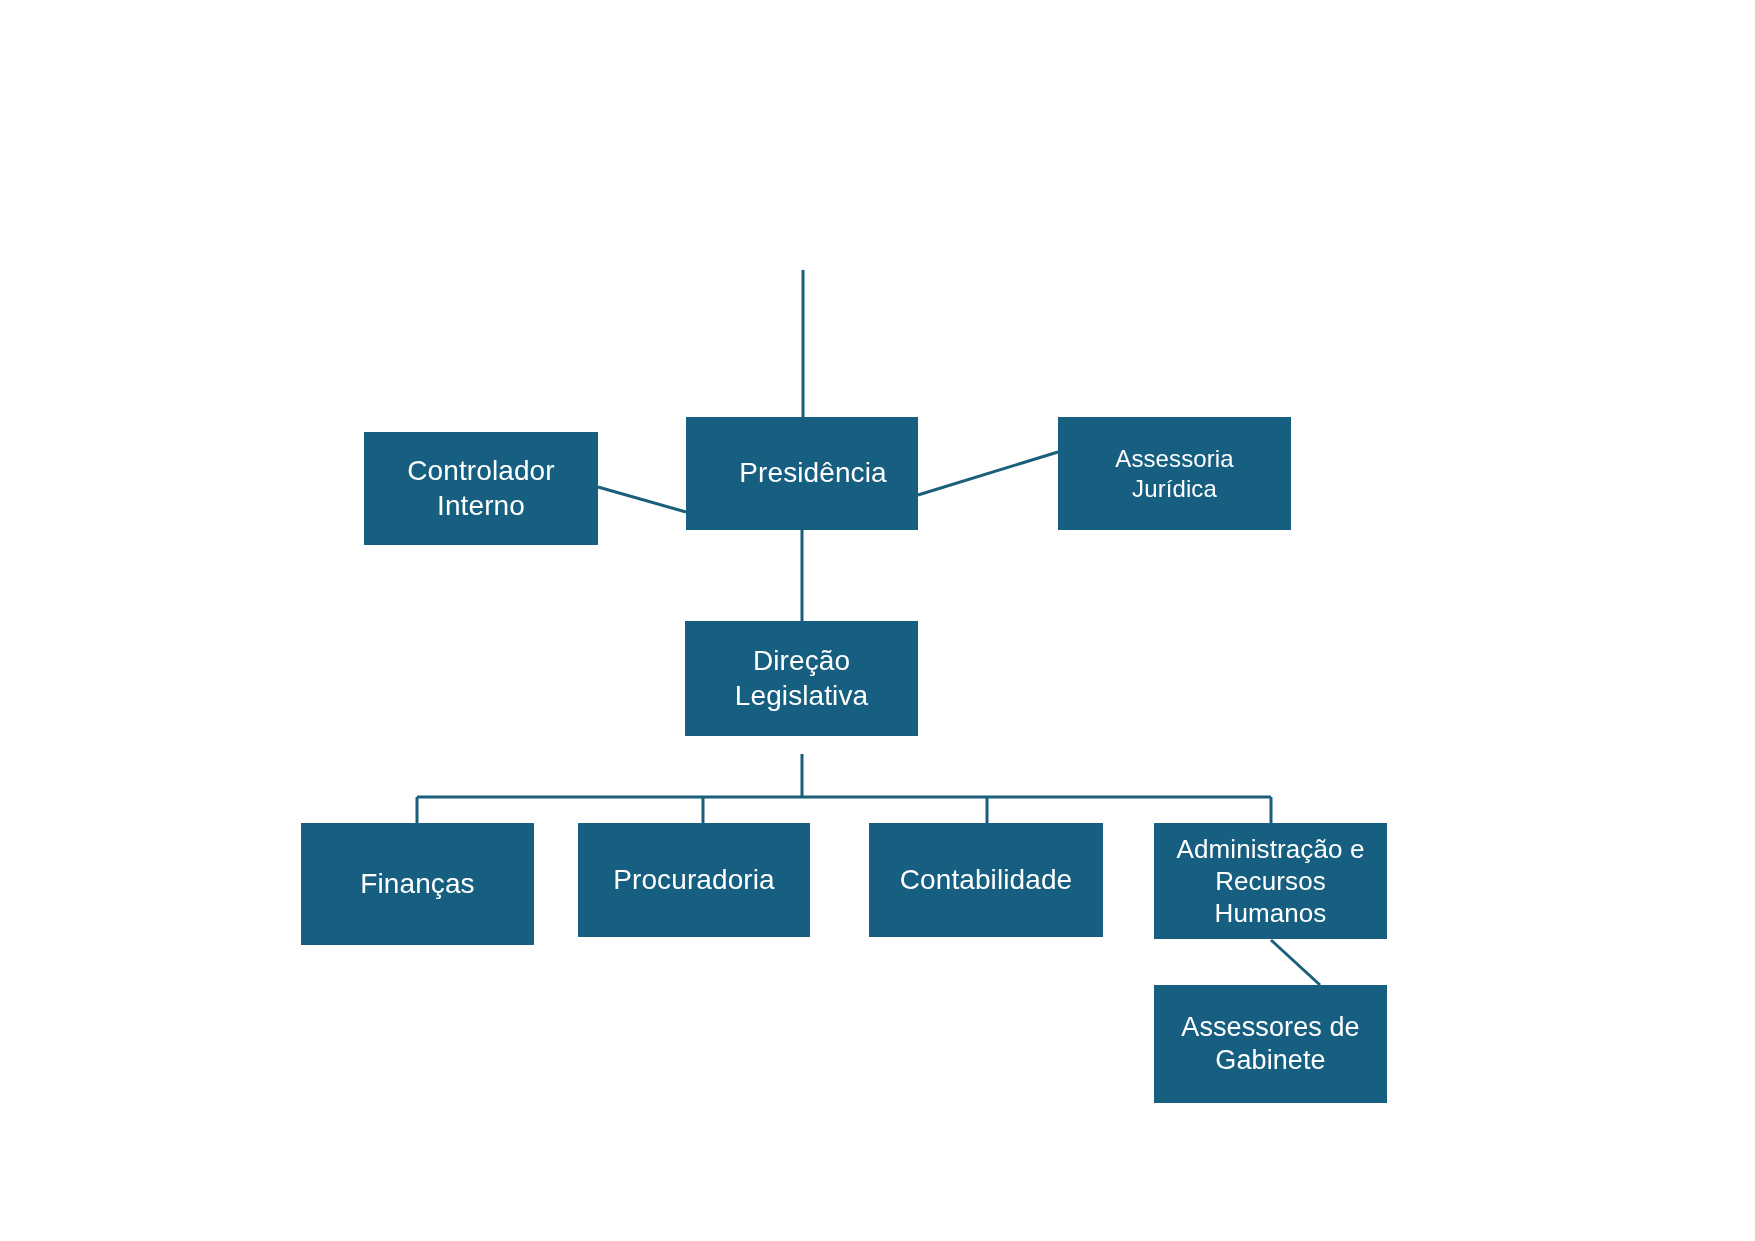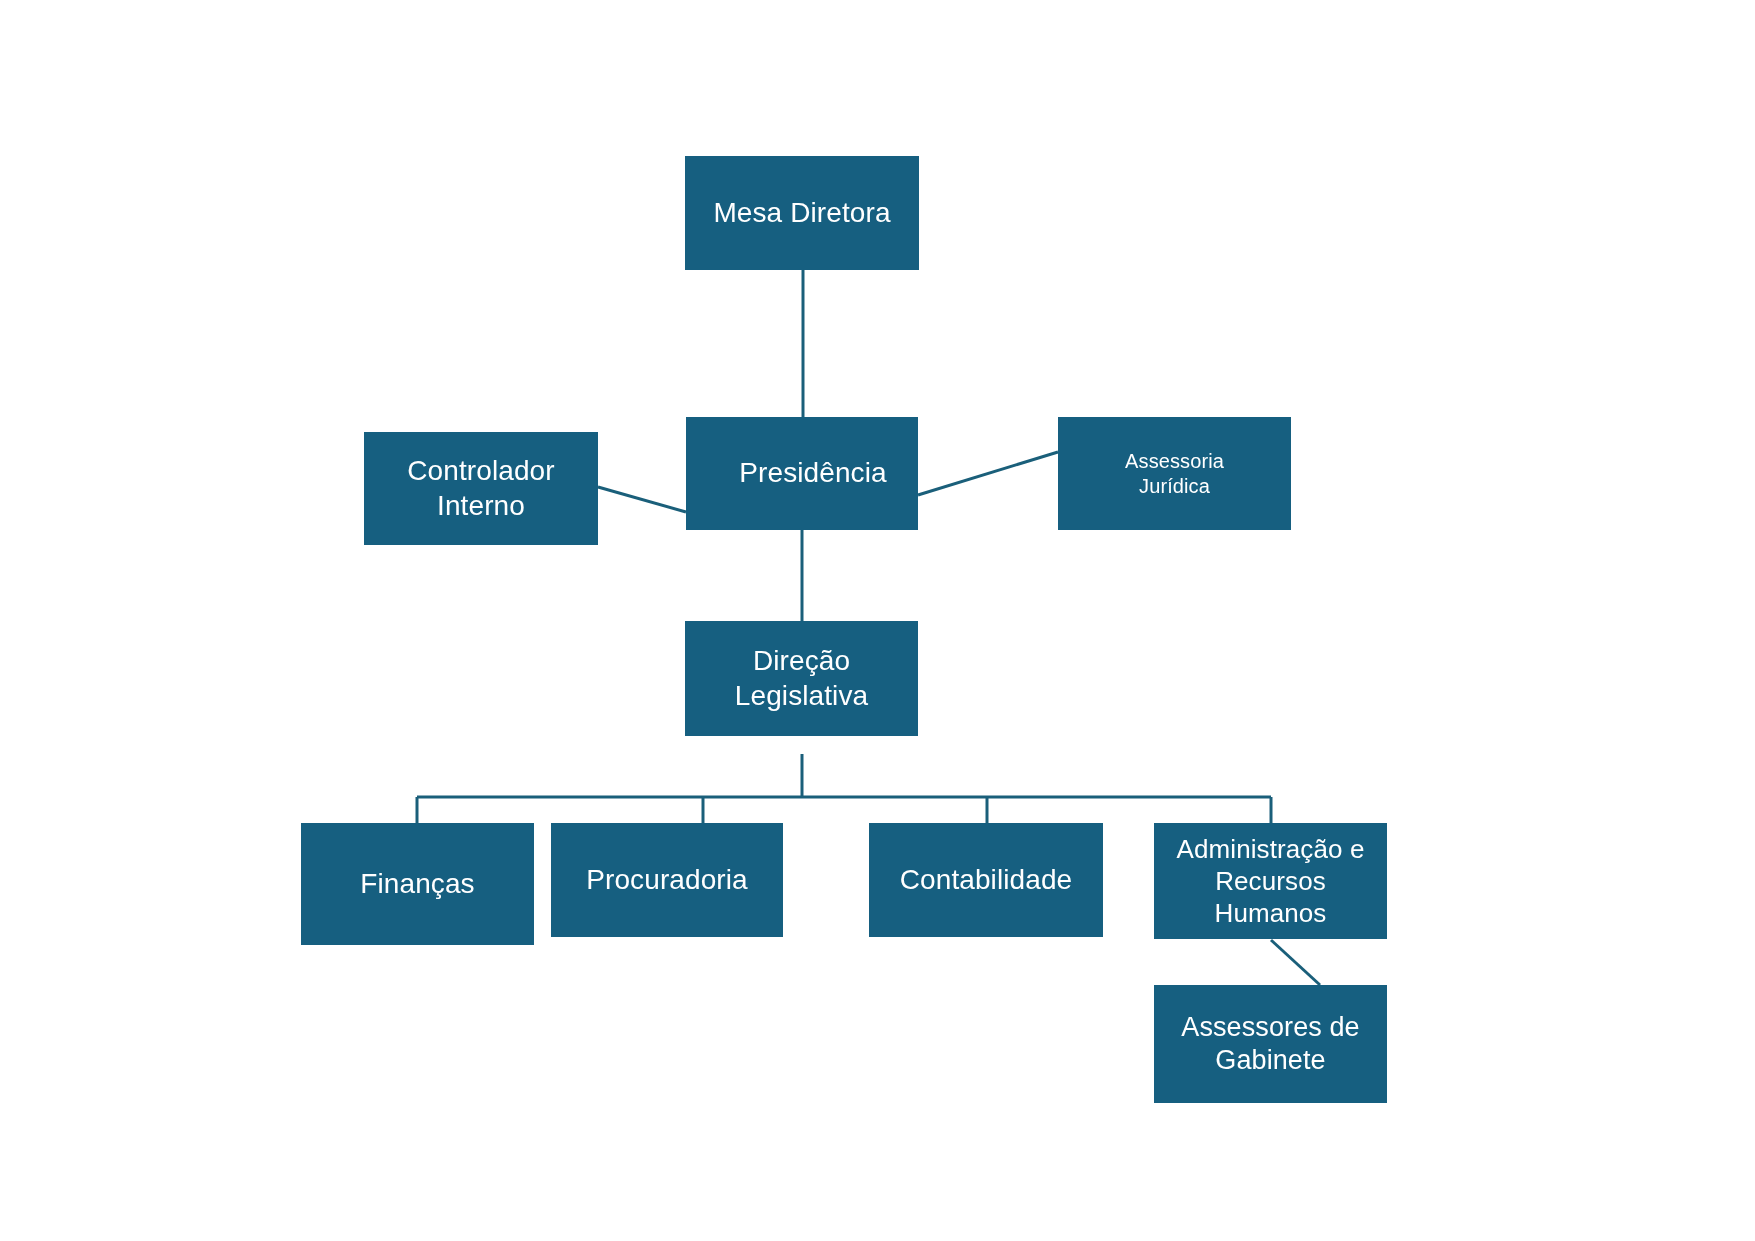--- a/index.html
+++ b/index.html
@@ -60,42 +60,39 @@
         <polyline points="802,754 802,797" fill="none" stroke="#1a5f7a" stroke-width="3"></polyline>
         <polyline points="417,797 1271,797" fill="none" stroke="#1a5f7a" stroke-width="3"></polyline>
         <polyline points="417,797 417,823" fill="none" stroke="#1a5f7a" stroke-width="3"></polyline>
         <polyline points="703,797 703,823" fill="none" stroke="#1a5f7a" stroke-width="3"></polyline>
         <polyline points="987,797 987,823" fill="none" stroke="#1a5f7a" stroke-width="3"></polyline>
         <polyline points="1271,797 1271,823" fill="none" stroke="#1a5f7a" stroke-width="3"></polyline>
         <polyline points="1271,940 1320,985" fill="none" stroke="#1a5f7a" stroke-width="3"></polyline>
       </g>
   </svg>
 
-  <div class="node-box" style="left: 685px; top: 156px; width: 234px; height: 114px; font-size: 28px; background: rgb(22, 95, 128); color: rgb(255, 255, 255);">
-    <span class="node-label">Mesa Diretora</span>
-  </div>
   <div class="node-box" style="left: 686px; top: 417px; width: 232px; height: 113px; font-size: 28px; background: rgb(22, 95, 128); color: rgb(255, 255, 255); padding-left: 28px;">
     <span class="node-label">Presidência</span>
   </div>
   <div class="node-box" style="left: 364px; top: 432px; width: 234px; height: 113px; font-size: 28px; background: rgb(22, 95, 128); color: rgb(255, 255, 255);">
     <span class="node-label">Controlador
 Interno</span>
   </div>
-  <div class="node-box" style="left: 1058px; top: 417px; width: 233px; height: 113px; font-size: 20px; background: rgb(22, 95, 128); color: rgb(255, 255, 255);">
+  <div class="node-box" style="left: 1058px; top: 417px; width: 233px; height: 113px; font-size: 24px; background: rgb(22, 95, 128); color: rgb(255, 255, 255);">
     <span class="node-label">Assessoria
 Jurídica</span>
   </div>
   <div class="node-box" style="left: 685px; top: 621px; width: 233px; height: 115px; font-size: 28px; background: rgb(22, 95, 128); color: rgb(255, 255, 255);">
     <span class="node-label">Direção
 Legislativa</span>
   </div>
   <div class="node-box" style="left: 301px; top: 823px; width: 233px; height: 122px; font-size: 28px; background: rgb(22, 95, 128); color: rgb(255, 255, 255);">
     <span class="node-label">Finanças</span>
   </div>
-  <div class="node-box" style="left: 551px; top: 823px; width: 232px; height: 114px; font-size: 28px; background: rgb(22, 95, 128); color: rgb(255, 255, 255);">
+  <div class="node-box" style="left: 578px; top: 823px; width: 232px; height: 114px; font-size: 28px; background: rgb(22, 95, 128); color: rgb(255, 255, 255);">
     <span class="node-label">Procuradoria</span>
   </div>
   <div class="node-box" style="left: 869px; top: 823px; width: 234px; height: 114px; font-size: 28px; background: rgb(22, 95, 128); color: rgb(255, 255, 255);">
     <span class="node-label">Contabilidade</span>
   </div>
   <div class="node-box" style="left: 1154px; top: 985px; width: 233px; height: 118px; font-size: 27px; background: rgb(22, 95, 128); color: rgb(255, 255, 255);">
     <span class="node-label">Assessores de
 Gabinete</span>
   </div>
   <div class="node-box" style="left: 1154px; top: 823px; width: 233px; height: 116px; font-size: 26px; background: rgb(22, 95, 128); color: rgb(255, 255, 255);">

